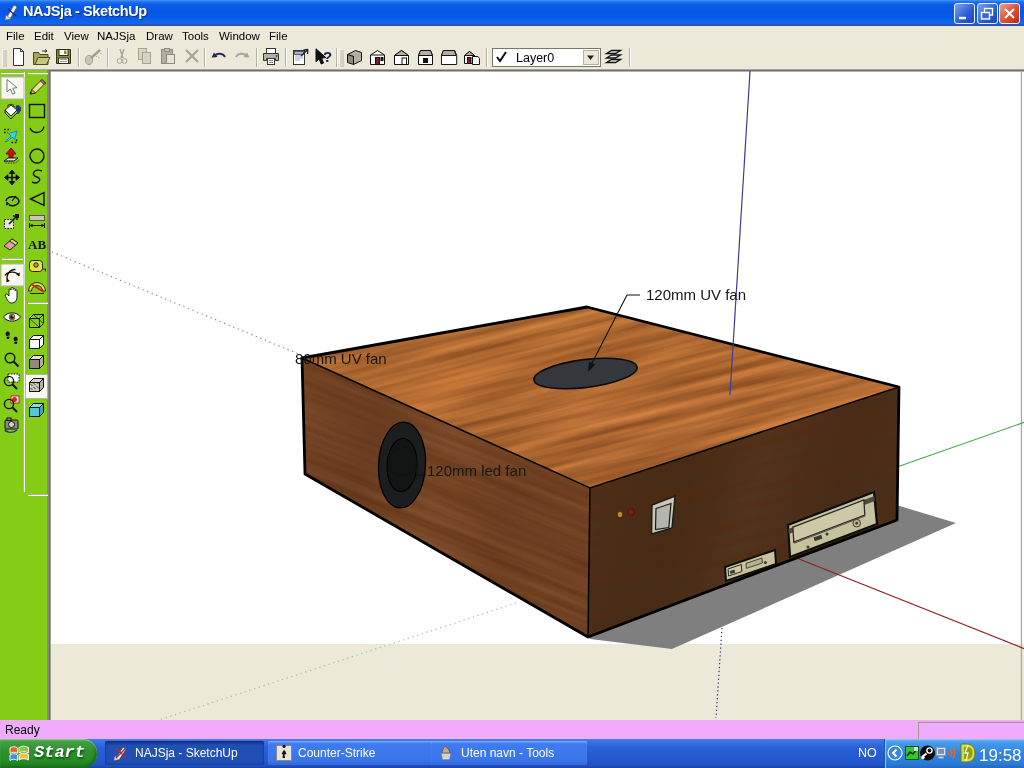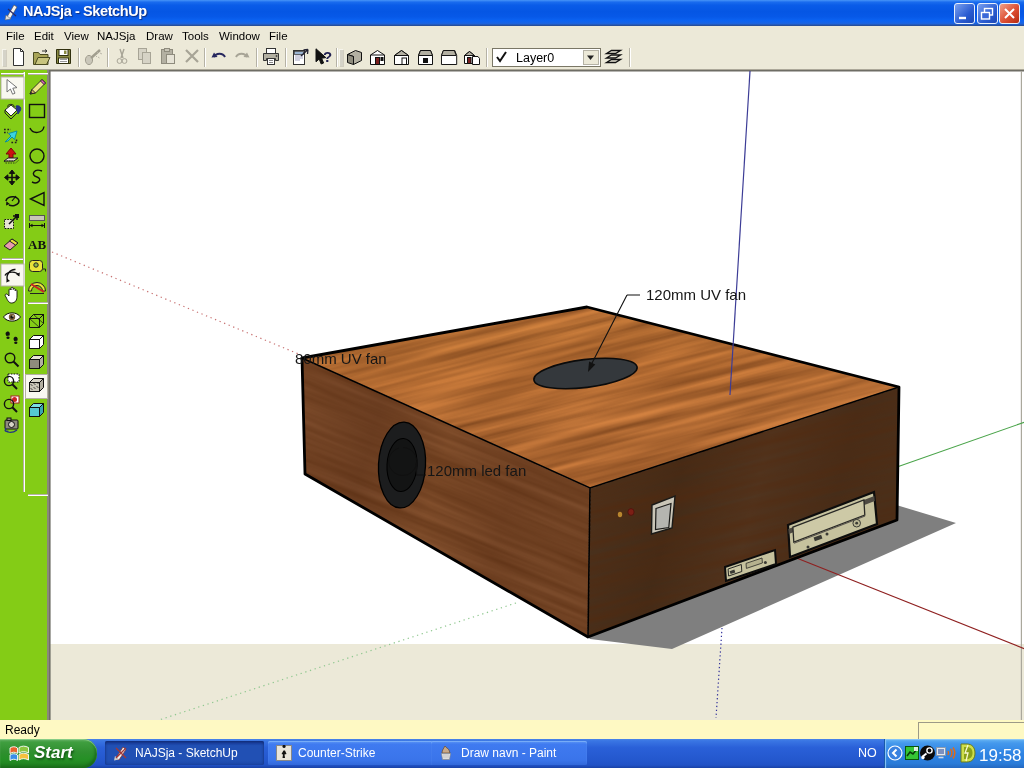--- a/index.html
+++ b/index.html
@@ -16,21 +16,21 @@
   #menubar{position:absolute;left:0;top:26px;width:1024px;height:19px;background:#ece9d8;}
   .menuitem{position:absolute;top:4px;font-size:11.5px;color:#000;}
   
   #toolbar{position:absolute;left:0;top:45px;width:1024px;height:24px;background:#ece9d8;
     border-bottom:1px solid #aca899;}
   
   #leftbar{position:absolute;left:0;top:70px;width:47px;height:650px;background:#84cc16;border-right:2px solid #8a887c;box-sizing:content-box;}
   
   #canvas{position:absolute;left:49px;top:70px;width:975px;height:574px;background:#ffffff;}
   
-  #statusbar{position:absolute;left:0;top:720px;width:1024px;height:19px;background:#fef9c3;}
+  #statusbar{position:absolute;left:0;top:720px;width:1024px;height:19px;background:#f0abfc;}
   #ready{position:absolute;left:5px;top:3px;font-size:12px;color:#000;}
   
   #taskbar{position:absolute;left:0;top:739px;width:1024px;height:29px;
     background:linear-gradient(180deg,#4985e8 0%,#3a76e4 6%,#2a60d8 30%,#2458ce 70%,#2152c6 90%,#1941a5 100%);}
   .taskbtn{position:absolute;top:2px;height:24px;border-radius:2px;font-size:12px;color:#fff;}
 </style>
 </head>
 <body>
 
 <div id="titlebar">
@@ -517,21 +517,21 @@
   <div class="abs" style="left:0;top:0;width:97px;height:29px;border-radius:0 14px 14px 0;
     background:linear-gradient(180deg,#5eac5e 0%,#3f9e3f 12%,#2f8f2f 45%,#259025 70%,#1e7c1e 100%);
     box-shadow:inset 0 1px 1px #8cd08c, inset -2px -2px 3px #1a6b1a;"></div>
   <svg class="abs" style="left:9px;top:4px" width="21" height="20" viewBox="0 0 21 20">
     <path d="M1 5 C3.5 3.3 6 3.3 8.5 5 L8.5 10.5 C6 8.8 3.5 8.8 1 10.5 Z" fill="#e8622a" stroke="#fff" stroke-width="0.9"></path>
     <path d="M10 4.5 C13 2.7 16 2.7 19.5 4.5 L19.5 10 C16 8.2 13 8.2 10 10 Z" fill="#8cc63f" stroke="#fff" stroke-width="0.9"></path>
     <path d="M1 12 C3.5 10.3 6 10.3 8.5 12 L8.5 17.5 C6 15.8 3.5 15.8 1 17.5 Z" fill="#3a8de8" stroke="#fff" stroke-width="0.9"></path>
     <path d="M10 11.5 C13 9.7 16 9.7 19.5 11.5 L19.5 17 C16 15.2 13 15.2 10 17 Z" fill="#f5c13d" stroke="#fff" stroke-width="0.9"></path>
   </svg>
   <div class="abs" style="left:34px;top:4px;font-size:17px;font-weight:bold;font-style:italic;
-    color:#fff;text-shadow:1px 2px 2px #155615;">Start</div>
+    color:#fff;text-shadow:1px 2px 2px #155615;font-family:Liberation Mono, monospace;">Start</div>
 
   <div class="taskbtn" style="left:105px;width:159px;background:linear-gradient(180deg,#16399a,#2150b4 20%,#2150b4 80%,#1c47a8);box-shadow:inset 0 1px 3px #102a70;">
     <svg class="abs" style="left:8px;top:4px" width="16" height="16" viewBox="0 0 16 16">
       <path d="M3 13 L10 2 L13 4.5 L6 15 Z" fill="#f0f0f0" stroke="#803030" stroke-width="0.8"></path>
       <path d="M2 11 L6 14.5 L1 15.5 Z" fill="#ccc"></path>
       <path d="M3 3 L13 13 M13 3 L3 13" stroke="#a03838" stroke-width="1.4"></path>
     </svg>
     <div class="abs" style="left:30px;top:5px;">NAJSja - SketchUp</div>
   </div>
 
@@ -542,21 +542,21 @@
     </svg>
     <div class="abs" style="left:30px;top:5px;">Counter-Strike</div>
   </div>
 
   <div class="taskbtn" style="left:431px;width:156px;background:linear-gradient(180deg,#5590f4,#3f7af0 15%,#3a74ea 80%,#3268da);box-shadow:inset 0 1px 1px #7cb0f8;">
     <svg class="abs" style="left:8px;top:4px" width="16" height="16" viewBox="0 0 16 16">
       <path d="M3 8 C3 5 5 3 6 1 C7 3 9 3 10 5 L11 8 Z" fill="#c8a888" stroke="#6a4a2a" stroke-width="0.7"></path>
       <path d="M2.5 8.5 h9 l-1 6 h-7 Z" fill="#e8e8e8" stroke="#888" stroke-width="0.7"></path>
       <path d="M5 8.5 v5 M7 8.5 v5 M9 8.5 v5" stroke="#aaa" stroke-width="0.7"></path>
     </svg>
-    <div class="abs" style="left:30px;top:5px;">Draw navn - Paint</div>
+    <div class="abs" style="left:30px;top:5px;">Uten navn - Tools</div>
   </div>
 
   <div class="abs" style="left:858px;top:7px;font-size:12.5px;color:#fff;">NO</div>
 
   <div class="abs" style="left:884px;top:0;width:140px;height:29px;
     background:linear-gradient(180deg,#62b1f2 0%,#4498ec 15%,#2f84e4 50%,#2a7bd8 85%,#2468c0 100%);
     border-left:1px solid #1a5aa8;box-shadow:inset 1px 1px 1px #8cc8f8;"></div>
   <svg class="abs" style="left:887px;top:6px" width="16" height="16" viewBox="0 0 16 16">
     <circle cx="8" cy="8" r="7" fill="#3a82e0" stroke="#fff" stroke-width="1.2"></circle>
     <path d="M9.5 4.5 L6 8 L9.5 11.5" fill="none" stroke="#fff" stroke-width="2"></path>

